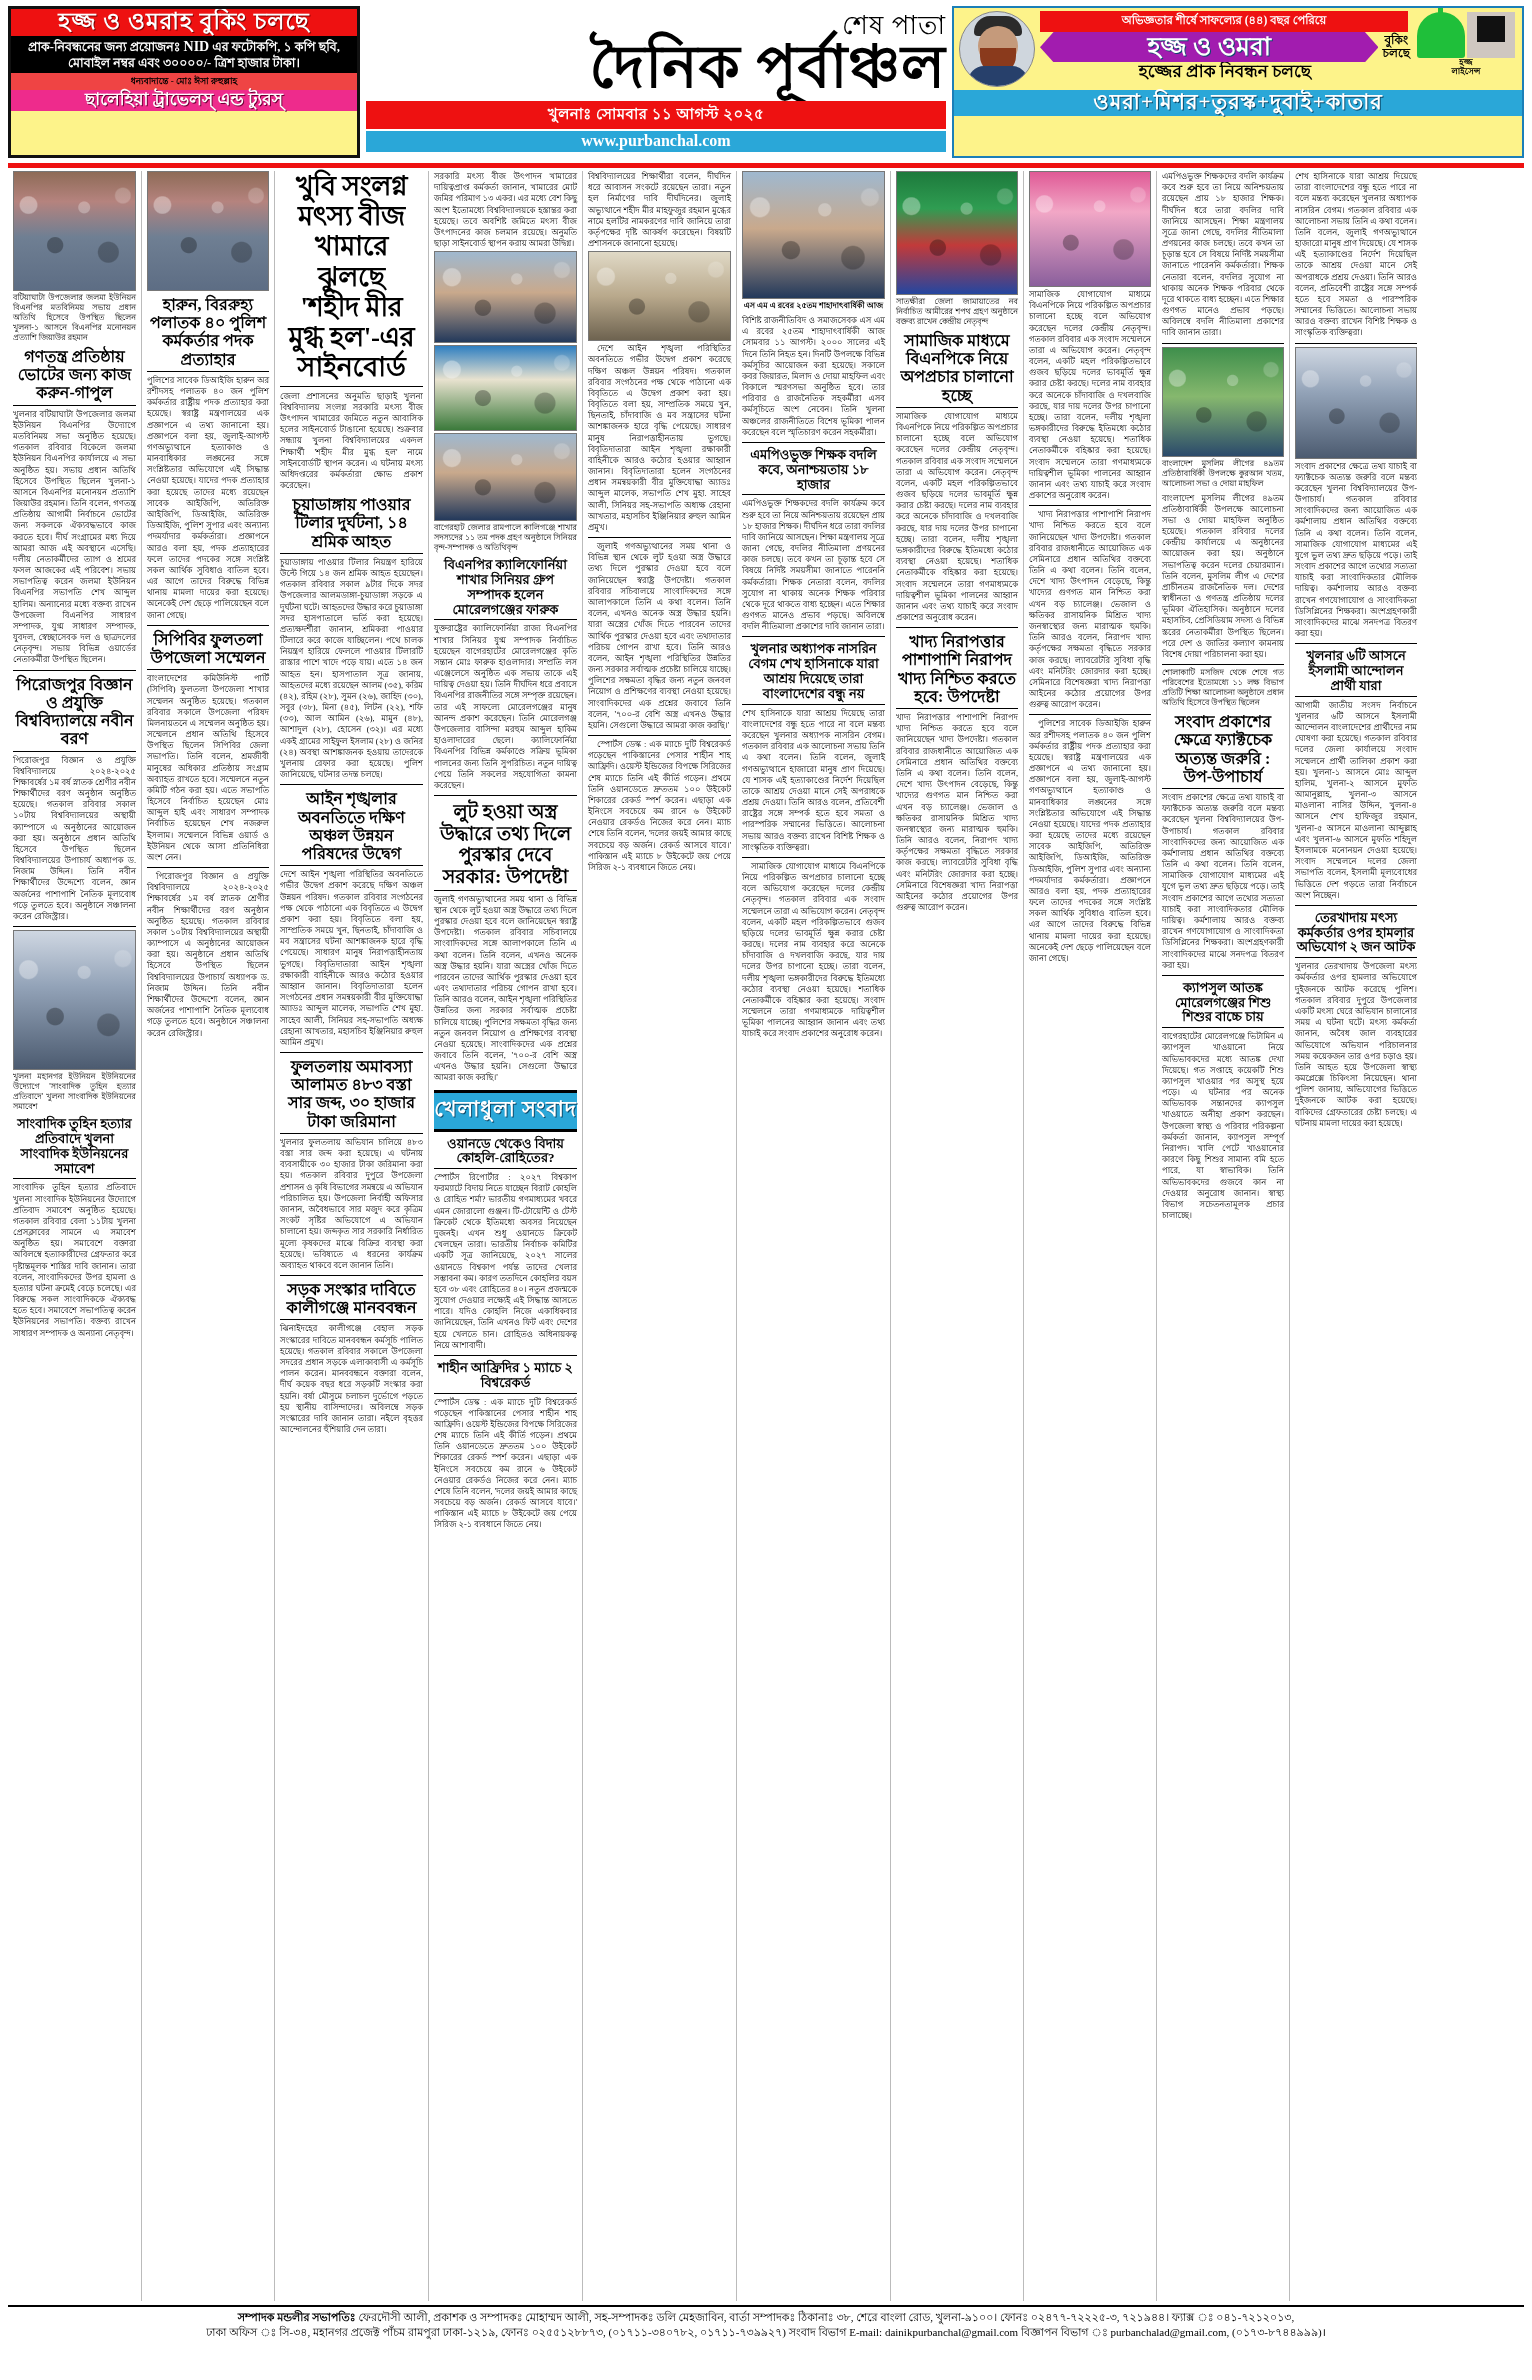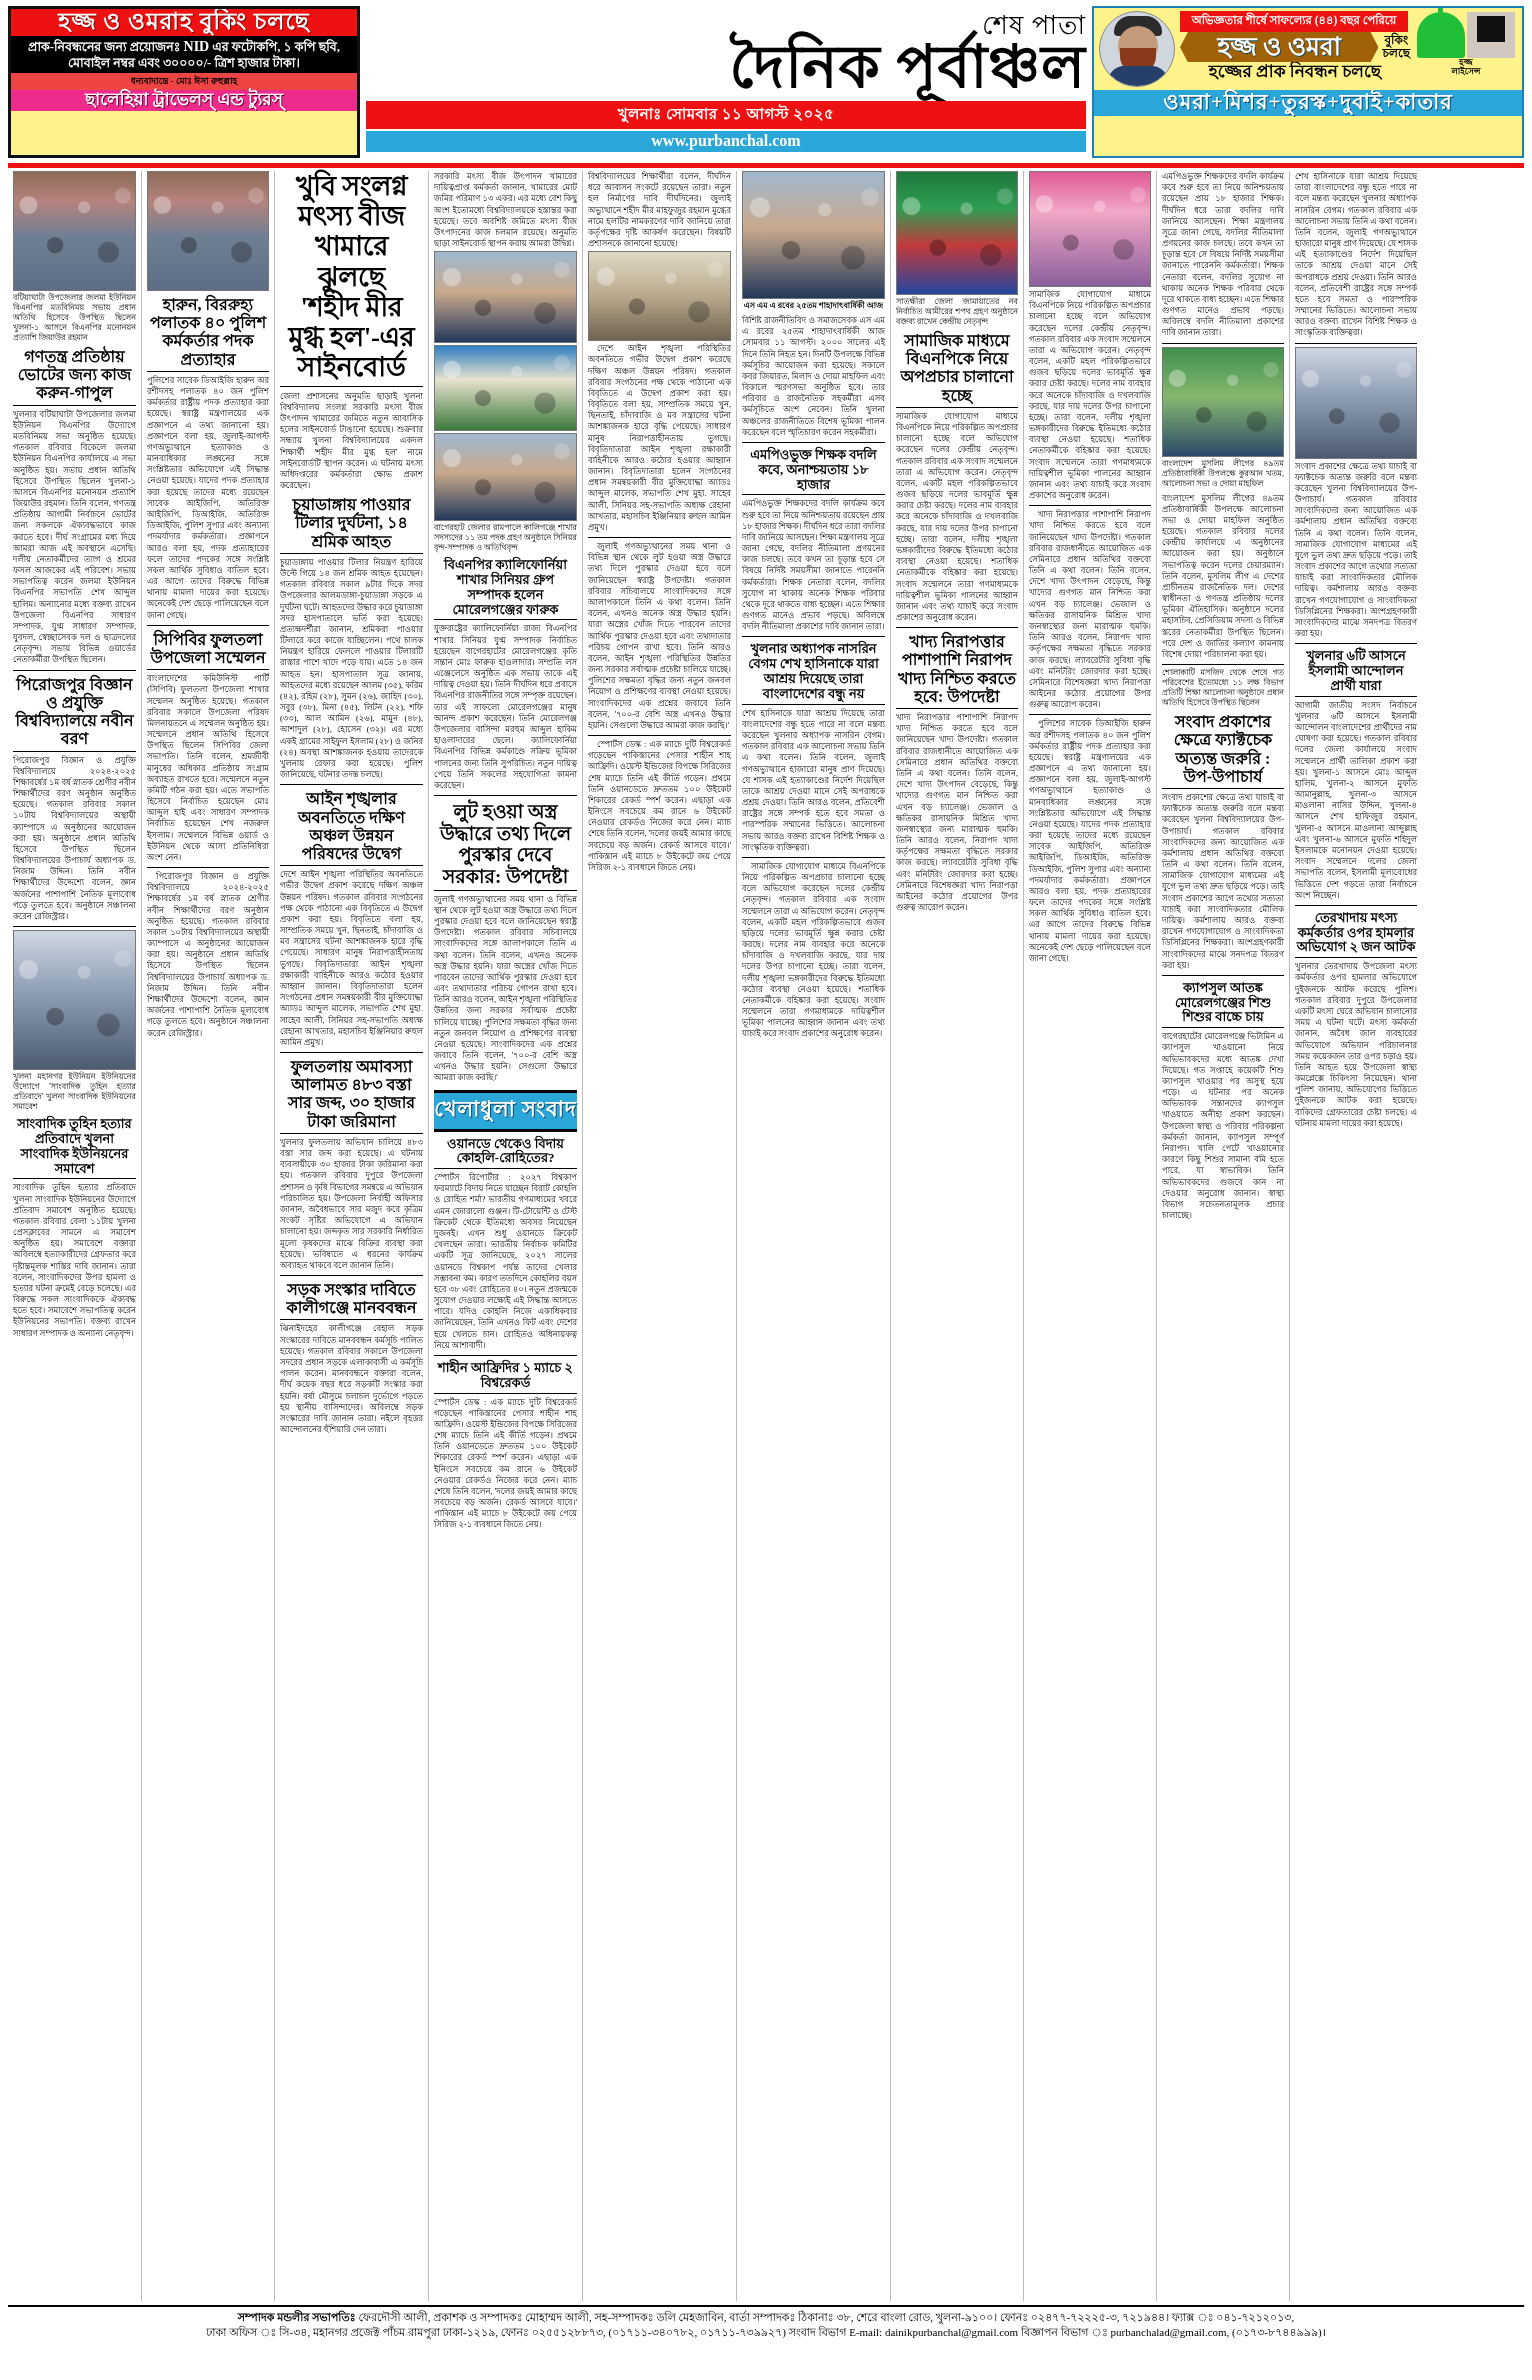--- a/index.html
+++ b/index.html
@@ -56,41 +56,41 @@
     font-size:15px; padding:1px 0 2px; letter-spacing:.5px;
   }
   .mast-url {
     background:#2aa7d8; color:#fff; text-align:center; font-weight:bold;
     font-size:16px; padding:1px 0 2px; margin-top:2px;
     font-family:"Liberation Serif", serif;
   }
 
   
   .ad-right {
-    width:432px; border:2px solid #1b7fb8; background:#fdf38a;
+    width:572px; border:2px solid #1b7fb8; background:#fdf38a;
     display:flex; flex-direction:column; overflow:hidden; position:relative;
   }
   .adr-top { display:flex; flex:1; }
   .adr-photo-wrap { width:86px; display:flex; align-items:center; justify-content:center; padding:3px; }
   .adr-photo {
     width:76px; height:76px; border-radius:50%; overflow:hidden;
     border:1px solid #888; background:#cfd6dd; position:relative;
   }
   .adr-photo .hair { position:absolute; left:14px; top:4px; width:48px; height:20px; background:#2b2b2b; border-radius:24px 24px 6px 6px; }
   .adr-photo .face { position:absolute; left:18px; top:14px; width:40px; height:40px; background:#c59a7b; border-radius:50%; }
   .adr-photo .beard { position:absolute; left:20px; top:36px; width:36px; height:26px; background:#8a3a1c; border-radius:0 0 18px 18px; }
   .adr-photo .body { position:absolute; left:8px; bottom:0; width:60px; height:20px; background:#27406b; border-radius:16px 16px 0 0; }
   .adr-mid { flex:1; display:flex; flex-direction:column; }
   .adr-exp {
     background:#ee1111; color:#fff; font-weight:bold; font-size:11.5px;
     text-align:center; padding:1px 2px; margin:3px 2px 0 0;
   }
   .adr-hajj-row { display:flex; align-items:center; }
   .adr-hex {
-    background:#a16207; color:#fff; font-weight:bold; font-size:25px;
+    background:#a21caf; color:#fff; font-weight:bold; font-size:25px;
     padding:2px 16px; line-height:1.05; flex:1; text-align:center;
     clip-path:polygon(4% 0,96% 0,100% 50%,96% 100%,4% 100%,0 50%);
     text-shadow:1px 1px 0 #0b4a6b; white-space:nowrap;
   }
   .adr-booking { font-size:12px; font-weight:bold; line-height:1.1; padding-left:4px; text-align:center; }
   .adr-prak { text-align:center; font-weight:bold; font-size:17px; line-height:1.1; padding:1px 0; }
   .adr-icons { width:112px; display:flex; flex-direction:column; align-items:center; padding-top:4px; }
   .adr-icons .pics { display:flex; gap:2px; }
   .adr-mosque { width:48px; height:46px; background:#1fbf3a; border-radius:24px 24px 3px 3px; position:relative; }
   .adr-mosque:after { content:""; position:absolute; left:21px; top:-7px; width:5px; height:10px; background:#1fbf3a; }

